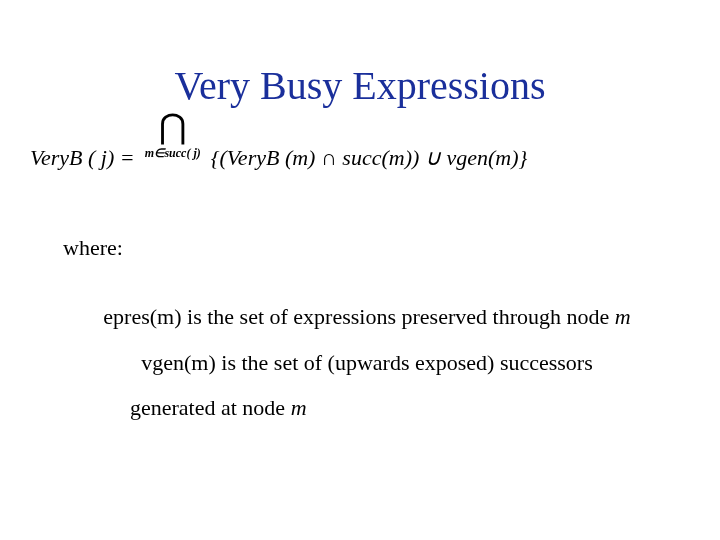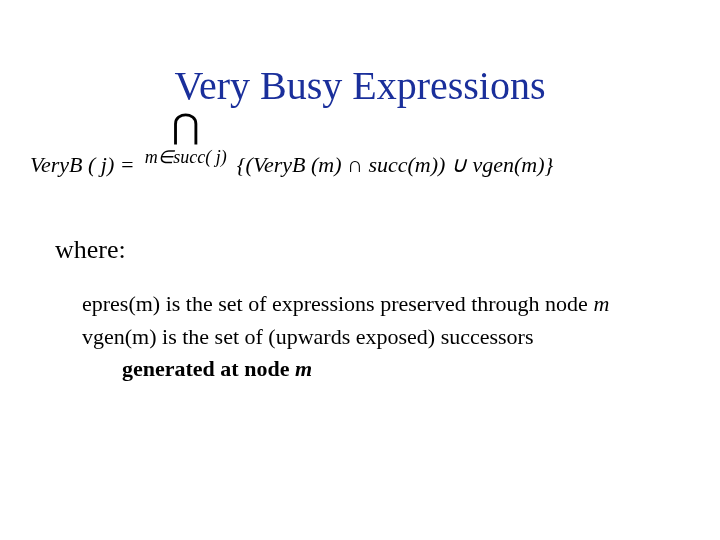--- a/index.html
+++ b/index.html
@@ -49,48 +49,49 @@
     margin: 0 10px;
     position: relative;
     top: -10px;
   }
   .bigcap {
     font-style: normal;
     font-size: 34px;
     line-height: 34px;
   }
   .formula-sub {
-    font-size: 18px;
+    font-size: 12px;
     margin-top: 2px;
+    font-weight: bold;
   }
   .formula-rhs {
     white-space: nowrap;
   }
   .where-label {
     position: absolute;
     top: 235px;
-    left: 55px;
-    font-size: 26px;
+    left: 63px;
+    font-size: 22px;
   }
   .defs {
     position: absolute;
     top: 285px;
     left: 77px;
     width: 580px;
     font-size: 22px;
     line-height: 1.25;
   }
   .def-line {
-    margin: 5px;
+    margin: 18px;
     text-indent: 0;
+    text-align: center;
   }
   .def-cont {
-    margin: 0;
+    margin: 8px;
     padding-left: 45px;
-    font-weight: bold;
   }
   .ital {
     font-style: italic;
   }
 </style>
 </head>
 <body>
 
 <div class="slide">
 

